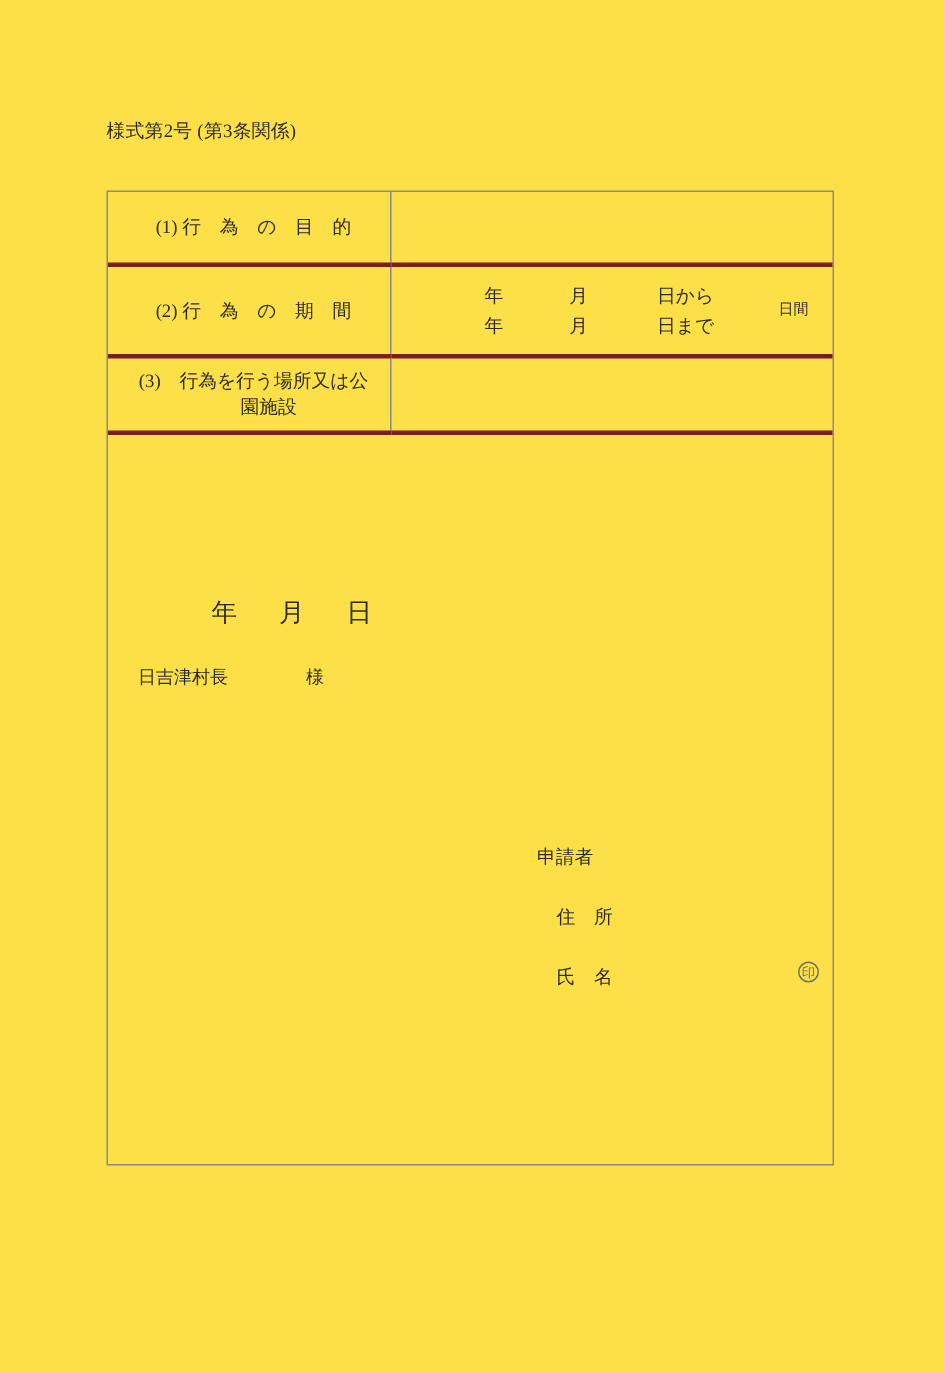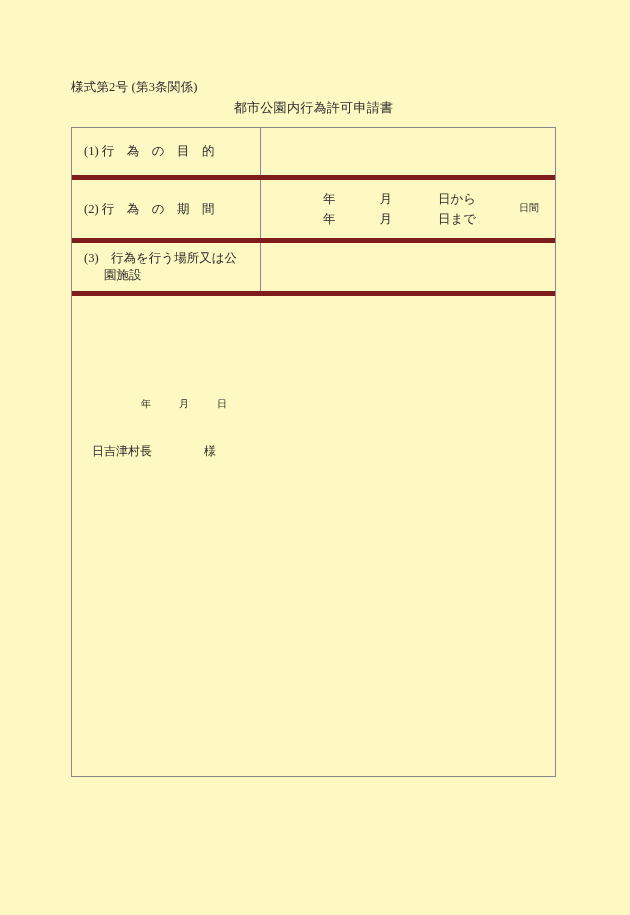--- a/index.html
+++ b/index.html
@@ -10,21 +10,21 @@
   }
   body {
     font-family: "Liberation Serif", "DejaVu Serif", serif;
     color: #2b2b2b;
     -webkit-font-smoothing: antialiased;
   }
   .page {
     position: relative;
     width: 630px;
     height: 915px;
-    background: #fef9c3;
+    background: #fde047;
     overflow: hidden;
   }
 
   
   .form-code {
     position: absolute;
     left: 71px;
     top: 79px;
     font-size: 12.5px;
     letter-spacing: 0.2px;
@@ -55,24 +55,25 @@
   
   .form-table {
     position: absolute;
     left: 0;
     top: 0;
     width: 100%;
     border-collapse: collapse;
     table-layout: fixed;
   }
   .form-table td {
-    border-bottom: 5px solid #7f1d1d;
+    border-bottom: 3px solid #7f1d1d;
     padding: 0;
     vertical-align: middle;
     font-size: 12.5px;
+    text-align: center;
   }
   .form-table td.label-cell {
     width: 170px;
     border-right: 1px solid #8a8a8a;
     padding: 0 6px 0 12px;
     line-height: 1.35;
   }
   .form-table td.value-cell {
     padding: 0 10px;
     position: relative;
@@ -116,21 +117,21 @@
     left: 18px;
     top: 217px;
     font-size: 12.5px;
     letter-spacing: 0.2px;
     white-space: nowrap;
   }
   .date-line {
     position: absolute;
     left: 69px;
     top: 269px;
-    font-size: 10px;
+    font-size: 17px;
     white-space: nowrap;
   }
   .date-line .gap-y { display: inline-block; width: 28px; }
   .date-line .gap-m { display: inline-block; width: 28px; }
 
   .addressee {
     position: absolute;
     left: 20px;
     top: 315px;
     font-size: 12px;
@@ -171,21 +172,20 @@
     overflow: hidden;
   }
 </style>
 </head>
 <body>
 
 <div class="page">
 
   <div class="form-code">様式第2号 (第3条関係)</div>
 
-  <div class="doc-title">都市公園内行為許可申請書</div>
 
   <div class="form-box">
 
     <table class="form-table">
       <tbody>
         <tr class="row-purpose">
           <td class="label-cell">
             <span>(1)</span>
             <span>行　為　の　目　的</span>
           </td>
@@ -223,15 +223,27 @@
 
 
     <div class="date-line">
       <span>年</span><span class="gap-y"></span><span>月</span><span class="gap-m"></span><span>日</span>
     </div>
 
     <div class="addressee">
       <span>日吉津村長</span><span class="gap"></span><span>様</span>
     </div>
 
+    <div class="applicant-block">
+      <div class="applicant-role">申請者</div>
+
+      <div class="applicant-field">
+        <span>住　所</span><span class="sp"></span><span></span>
+      </div>
+
+      <div class="applicant-field">
+        <span>氏　名</span><span class="sp"></span><span></span>
+        <span class="seal-mark">印</span>
+      </div>
+    </div>
 
   </div>
 </div>
 
 </body></html>

